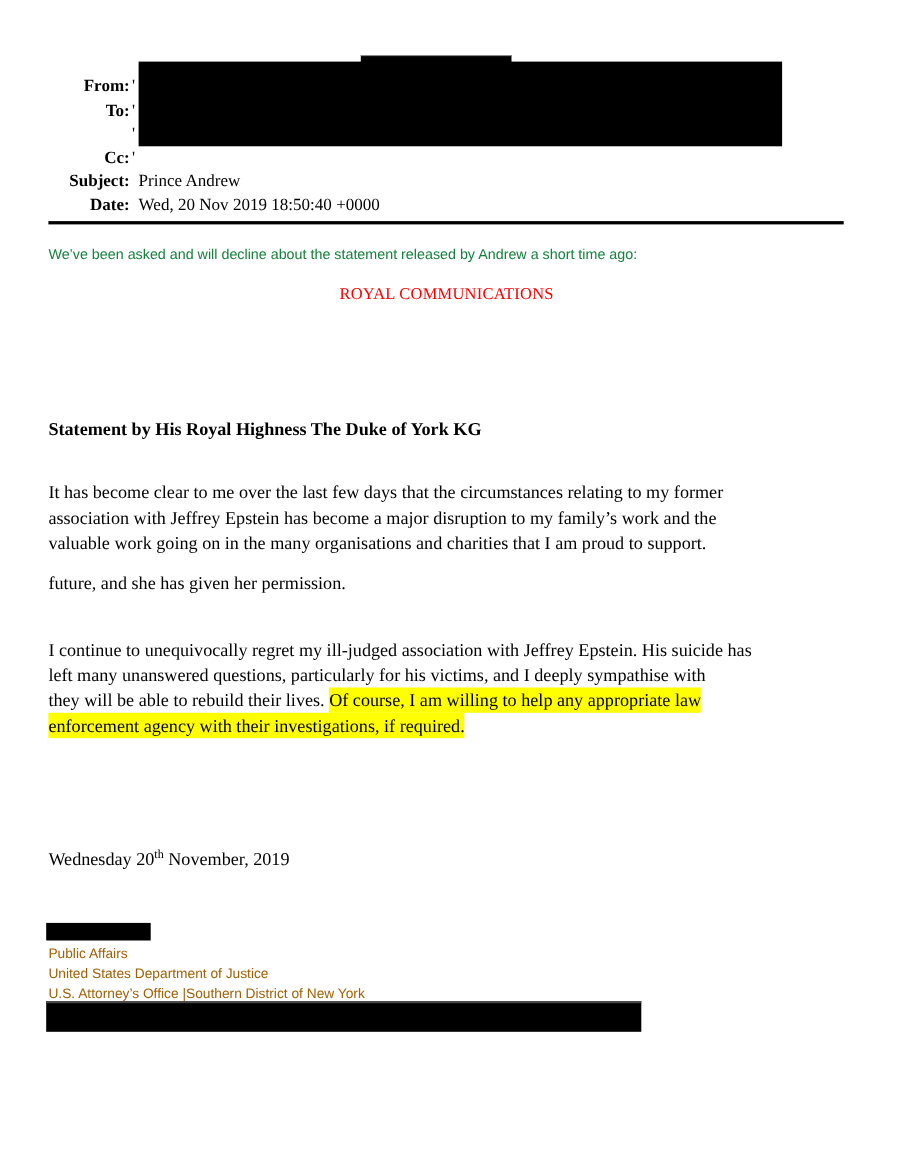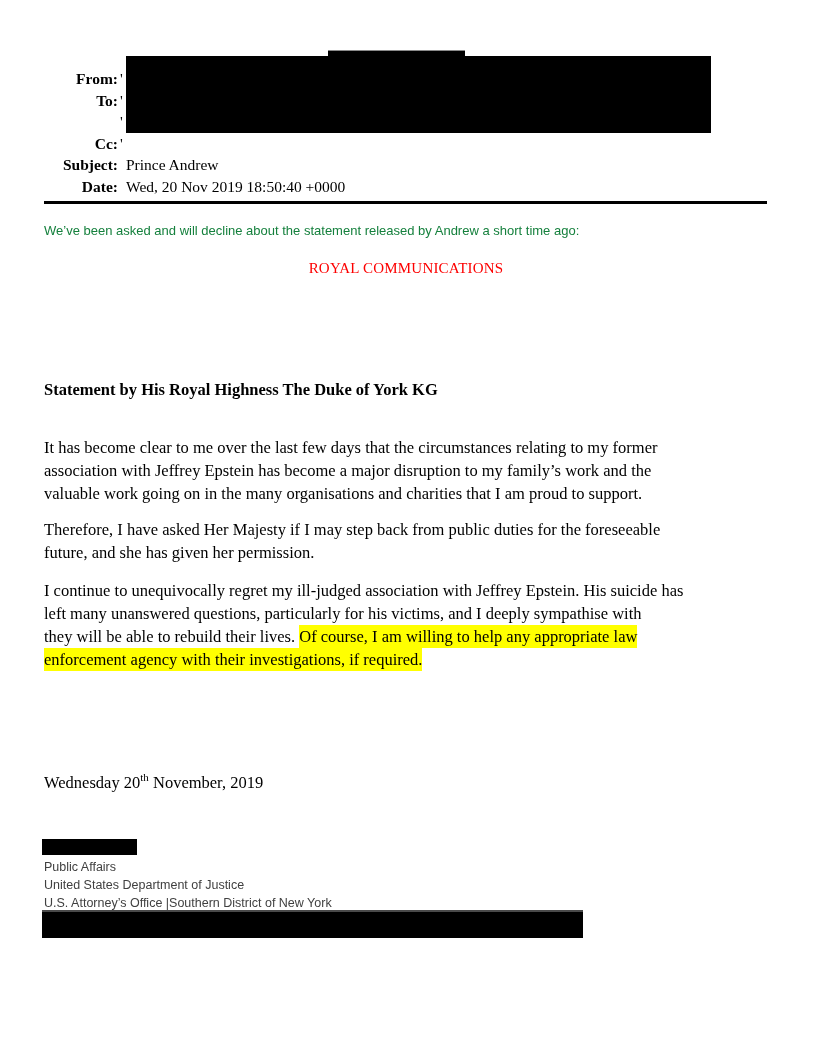--- a/index.html
+++ b/index.html
@@ -49,21 +49,21 @@
   .para-3 { top:579px; }
 
   mark { background:#ffff00; color:#000000; padding:2px 0; }
 
   .dateline { position:absolute; left:44px; top:771px; font-size:16.5px; white-space:nowrap; }
   .dateline sup { font-size:11px; }
 
   .footer {
     position:absolute; left:44px; top:858px;
     font-family:"Liberation Sans","DejaVu Sans",sans-serif;
-    font-size:12.5px; color:#404040;
+    font-size:12.5px; color:#a16207;
   }
   .footer .f-line { height:18px; line-height:18px; white-space:nowrap; }
 </style>
 </head>
 <body>
 
 <div class="page">
 
   <div class="hdr">
     <div class="hdr-row">
@@ -103,21 +103,20 @@
 
   <div class="stmt-head">Statement by His Royal Highness The Duke of York KG</div>
 
   <div class="para para-1">
     <div class="line">It has become clear to me over the last few days that the circumstances relating to my former</div>
     <div class="line">association with Jeffrey Epstein has become a major disruption to my family’s work and the</div>
     <div class="line">valuable work going on in the many organisations and charities that I am proud to support.</div>
   </div>
 
   <div class="para para-2">
-    <div class="line">Therefore, I have asked Her Majesty if I may step back from public duties for the foreseeable</div>
     <div class="line">future, and she has given her permission.</div>
   </div>
 
   <div class="para para-3">
     <div class="line">I continue to unequivocally regret my ill-judged association with Jeffrey Epstein. His suicide has</div>
     <div class="line">left many unanswered questions, particularly for his victims, and I deeply sympathise with</div>
     <div class="line"><span>they will be able to rebuild their lives. </span><mark>Of course, I am willing to help any appropriate law</mark></div>
     <div class="line"><mark>enforcement agency with their investigations, if required.</mark></div>
   </div>
 

